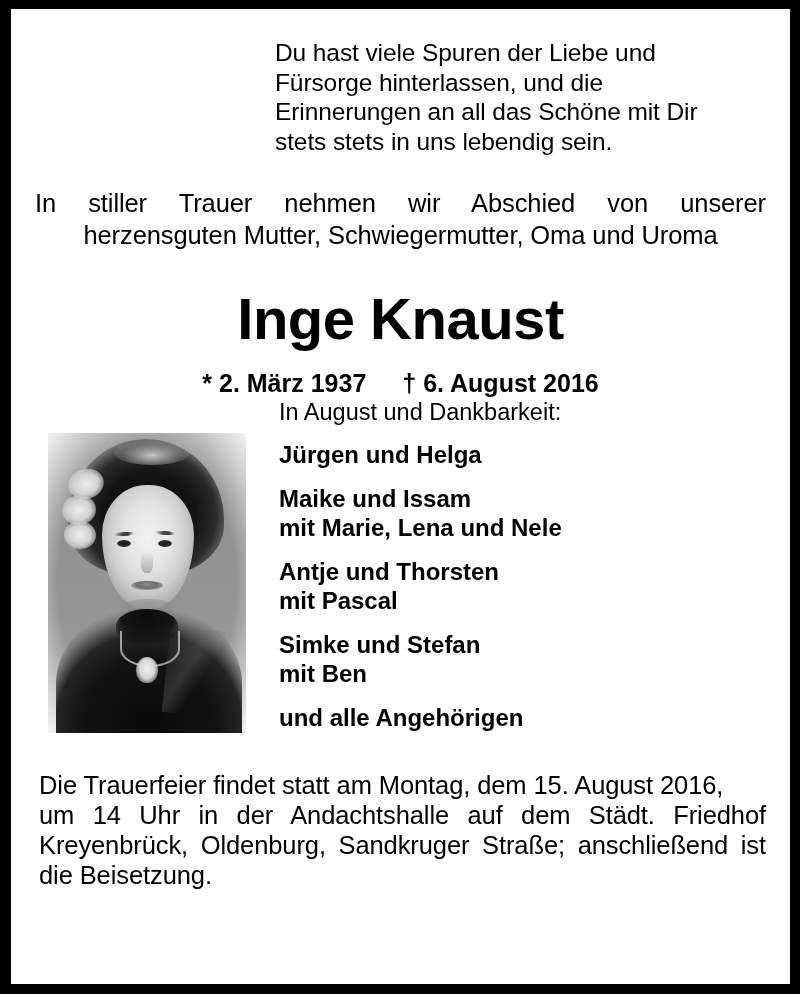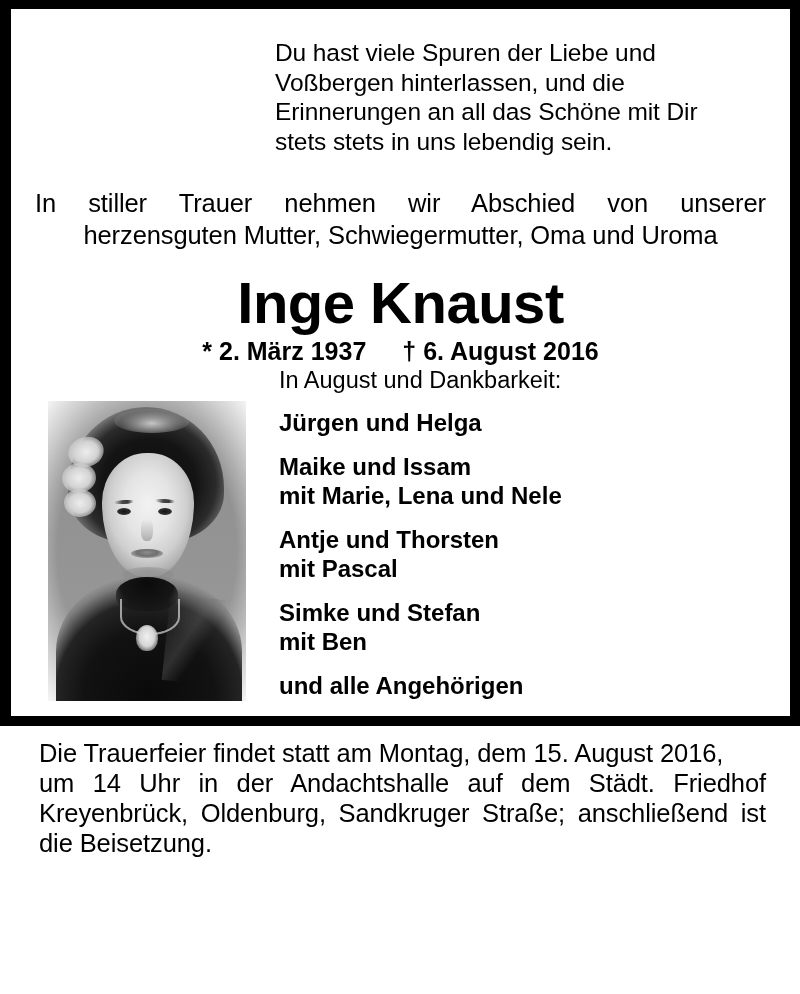--- a/index.html
+++ b/index.html
@@ -13,21 +13,21 @@
     font-family: "Liberation Sans", sans-serif;
     color: #000000;
     overflow: hidden;
   }
 
   
   .notice {
     position: relative;
     box-sizing: border-box;
     width: 800px;
-    height: 726px;
+    height: 994px;
     background: #000000;
     padding: 9px 10px 10px 11px;
   }
   .notice-inner {
     position: relative;
     box-sizing: border-box;
     width: 100%;
     height: 100%;
     background: #ffffff;
     padding: 0;
@@ -72,21 +72,21 @@
   .name-block {
     text-align: center;
     padding-top: 21px;
   }
   .deceased-name {
     font-size: 58px;
     line-height: 62px;
     font-weight: 700;
     font-stretch: condensed;
     letter-spacing: -0.5px;
-    margin: 0;
+    margin: 16px;
   }
   .maiden-name {
     font-size: 24px;
     line-height: 29px;
     font-weight: 700;
     font-stretch: condensed;
     margin: 0;
     padding-top: 3px;
   }
   .dates {
@@ -266,21 +266,21 @@
   }
 </style>
 </head>
 <body>
 
 <div class="notice">
   <div class="notice-inner">
 
     <div class="verse">
       <div>Du hast viele Spuren der Liebe und</div>
-      <div>Voßbergen hinterlassen, und die</div>
+      <div>Fürsorge hinterlassen, und die</div>
       <div>Erinnerungen an all das Schöne mit Dir</div>
       <div>stets stets in uns lebendig sein.</div>
     </div>
 
     <div class="intro">
       <div class="line-just">In stiller Trauer nehmen wir Abschied von unserer</div>
       <div class="line-plain">herzensguten Mutter, Schwiegermutter, Oma und Uroma</div>
     </div>
 
     <div class="name-block">

